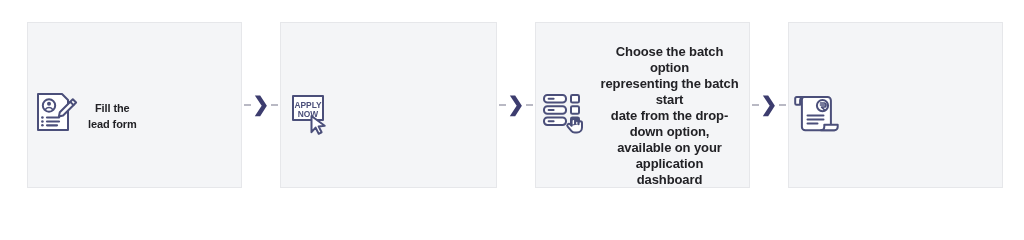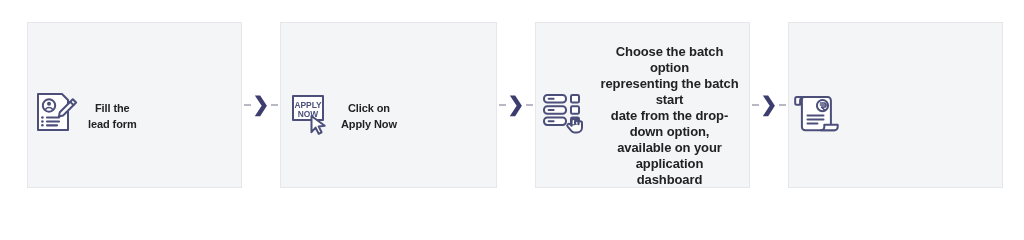--- a/index.html
+++ b/index.html
@@ -128,22 +128,20 @@
     <div class="icon-wrap">
       <svg width="54" height="54" viewBox="0 0 54 54" fill="none">
         <g stroke="#4b4f7a" stroke-width="2" stroke-linecap="round" stroke-linejoin="round">
           <path d="M12 10 h30 v24 h-30 Z" fill="#ffffff"></path>
           <text x="27" y="22" text-anchor="middle" font-family="'Liberation Sans', sans-serif" font-size="8.4" font-weight="bold" fill="#4b4f7a" stroke="none">APPLY</text>
           <text x="27" y="31" text-anchor="middle" font-family="'Liberation Sans', sans-serif" font-size="8.4" font-weight="bold" fill="#4b4f7a" stroke="none">NOW</text>
           <path d="M30.5 30 l0 16.2 4.1 -4.6 3.1 6.2 2.9 -1.5 -3 -5.9 6.1 -0.6 Z" fill="#ffffff"></path>
         </g>
       </svg>
     </div>
-    <div class="step-label">Click on
-Apply Now</div>
   </div>
 
   <div class="connector">
     <div class="conn-inner">
       <span class="dash"></span>
       <span class="chev">❯</span>
       <span class="dash"></span>
     </div>
   </div>
 

